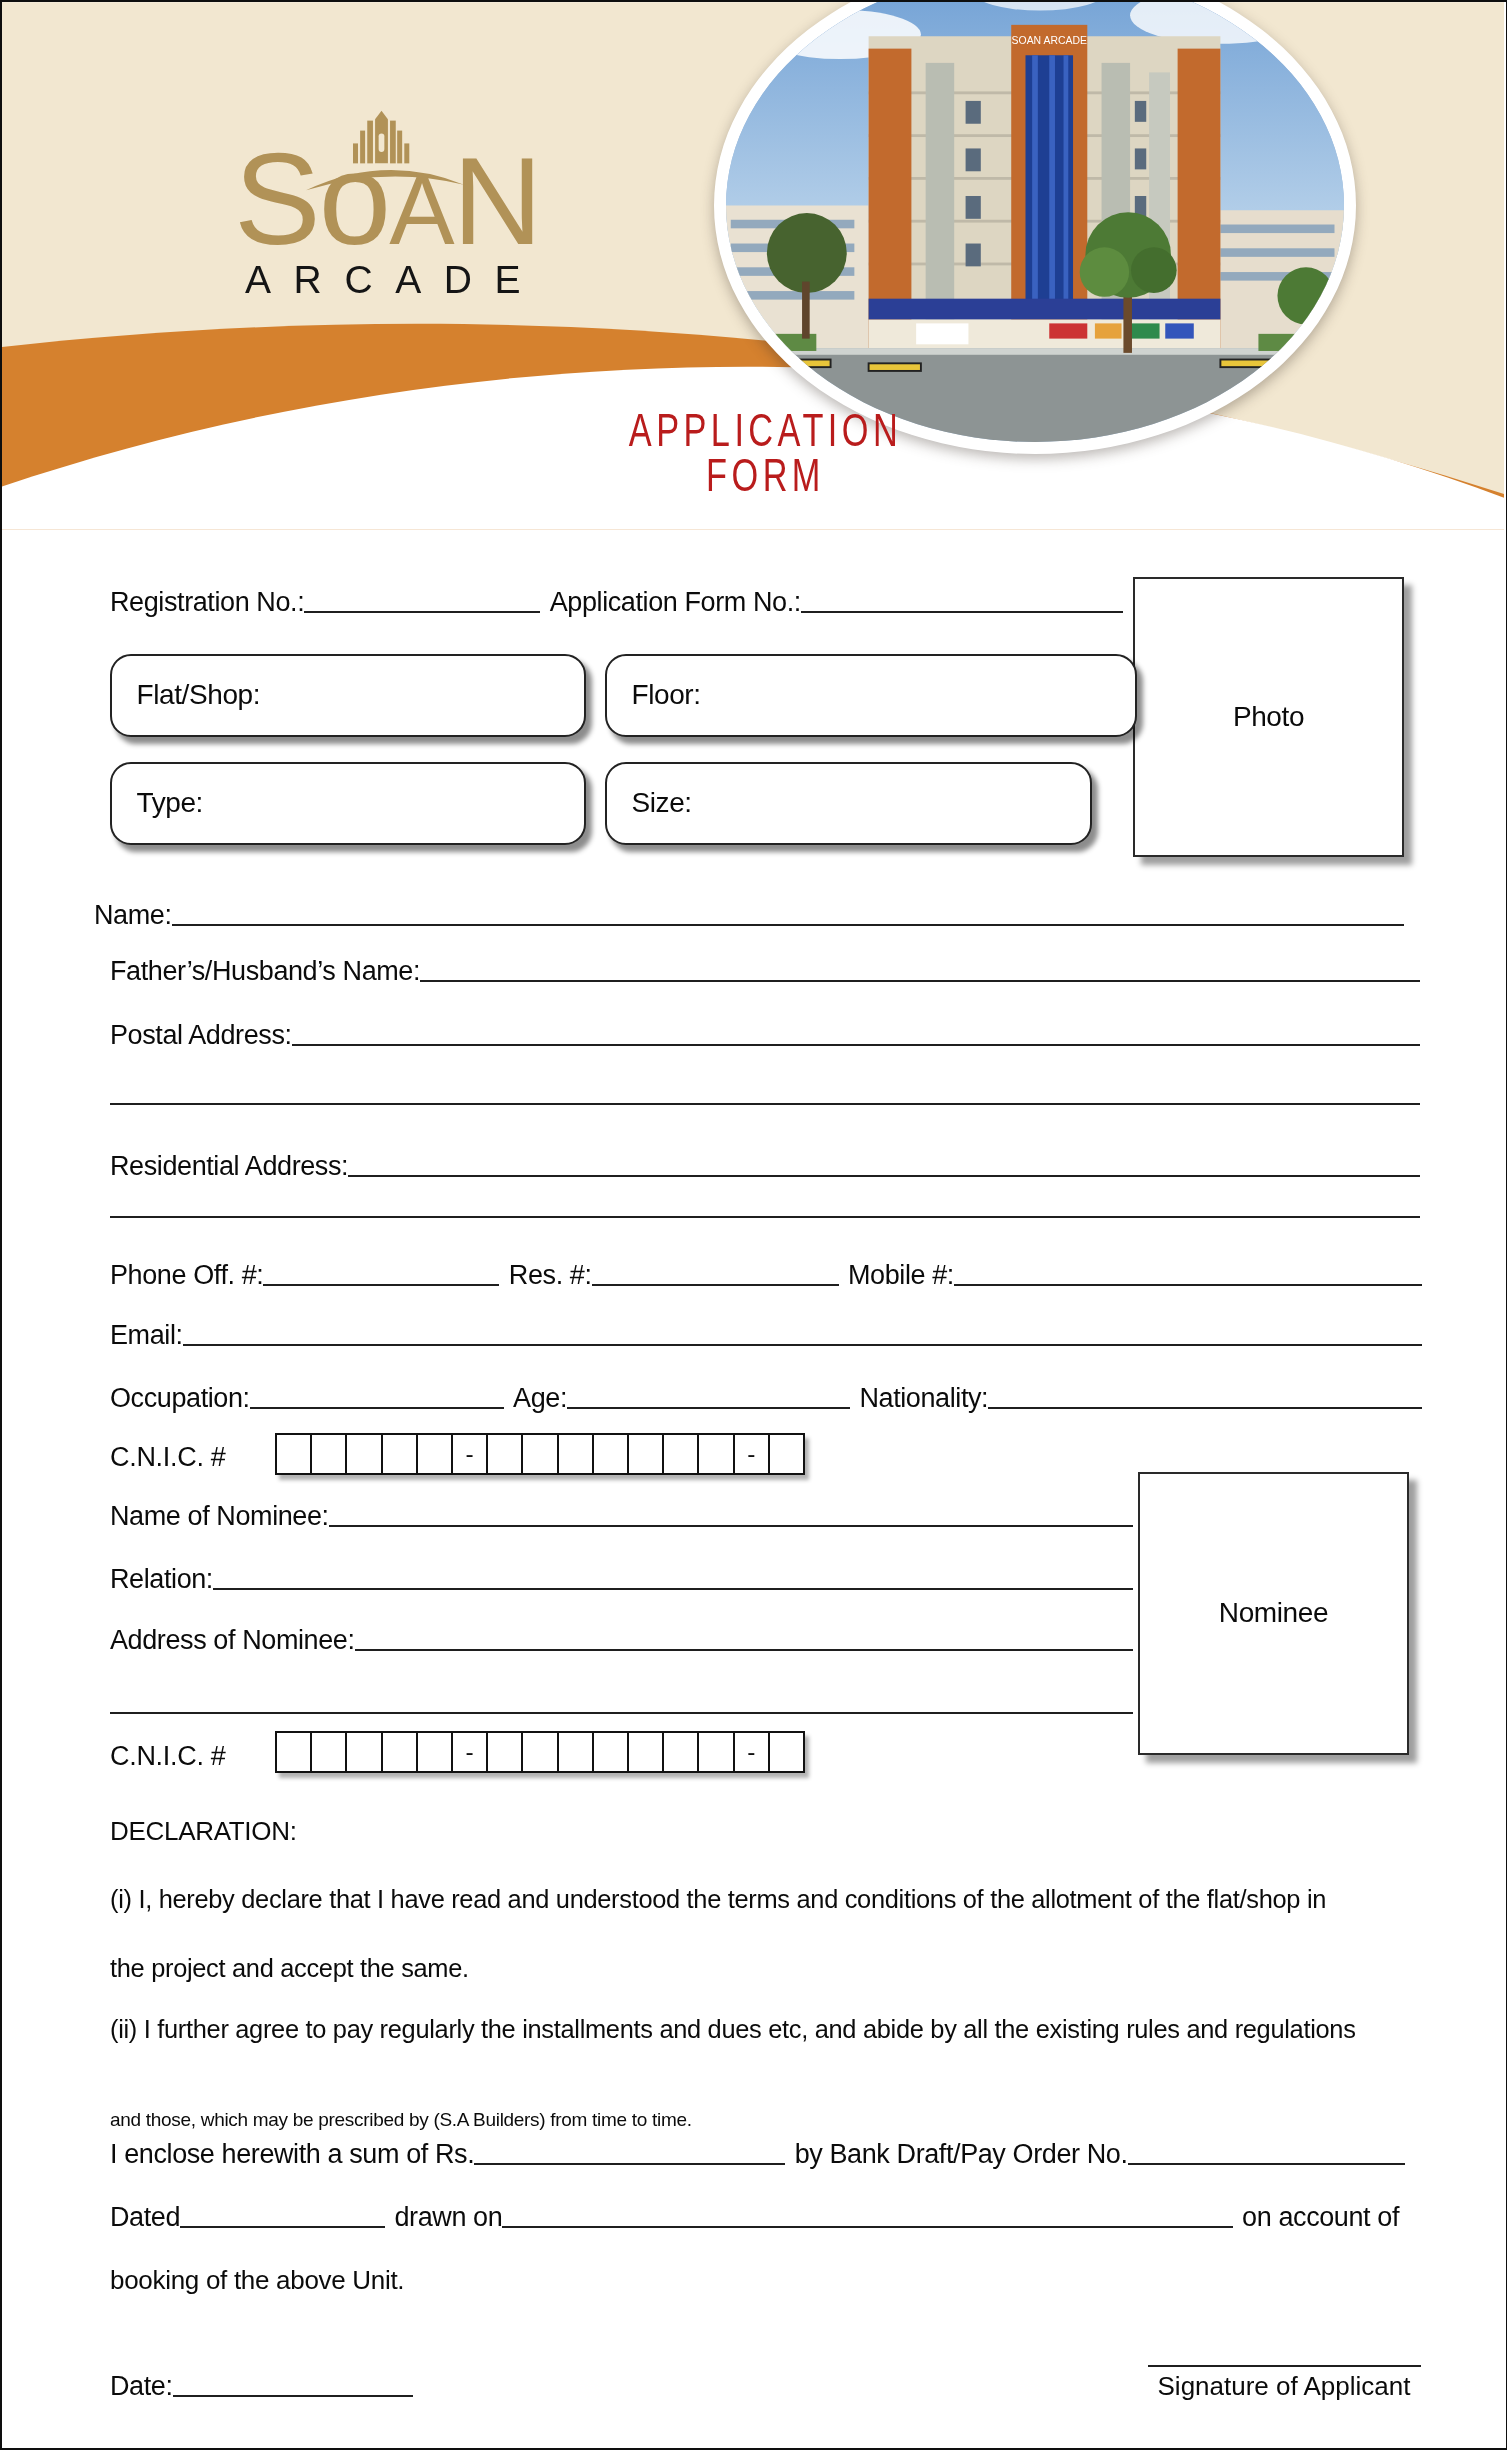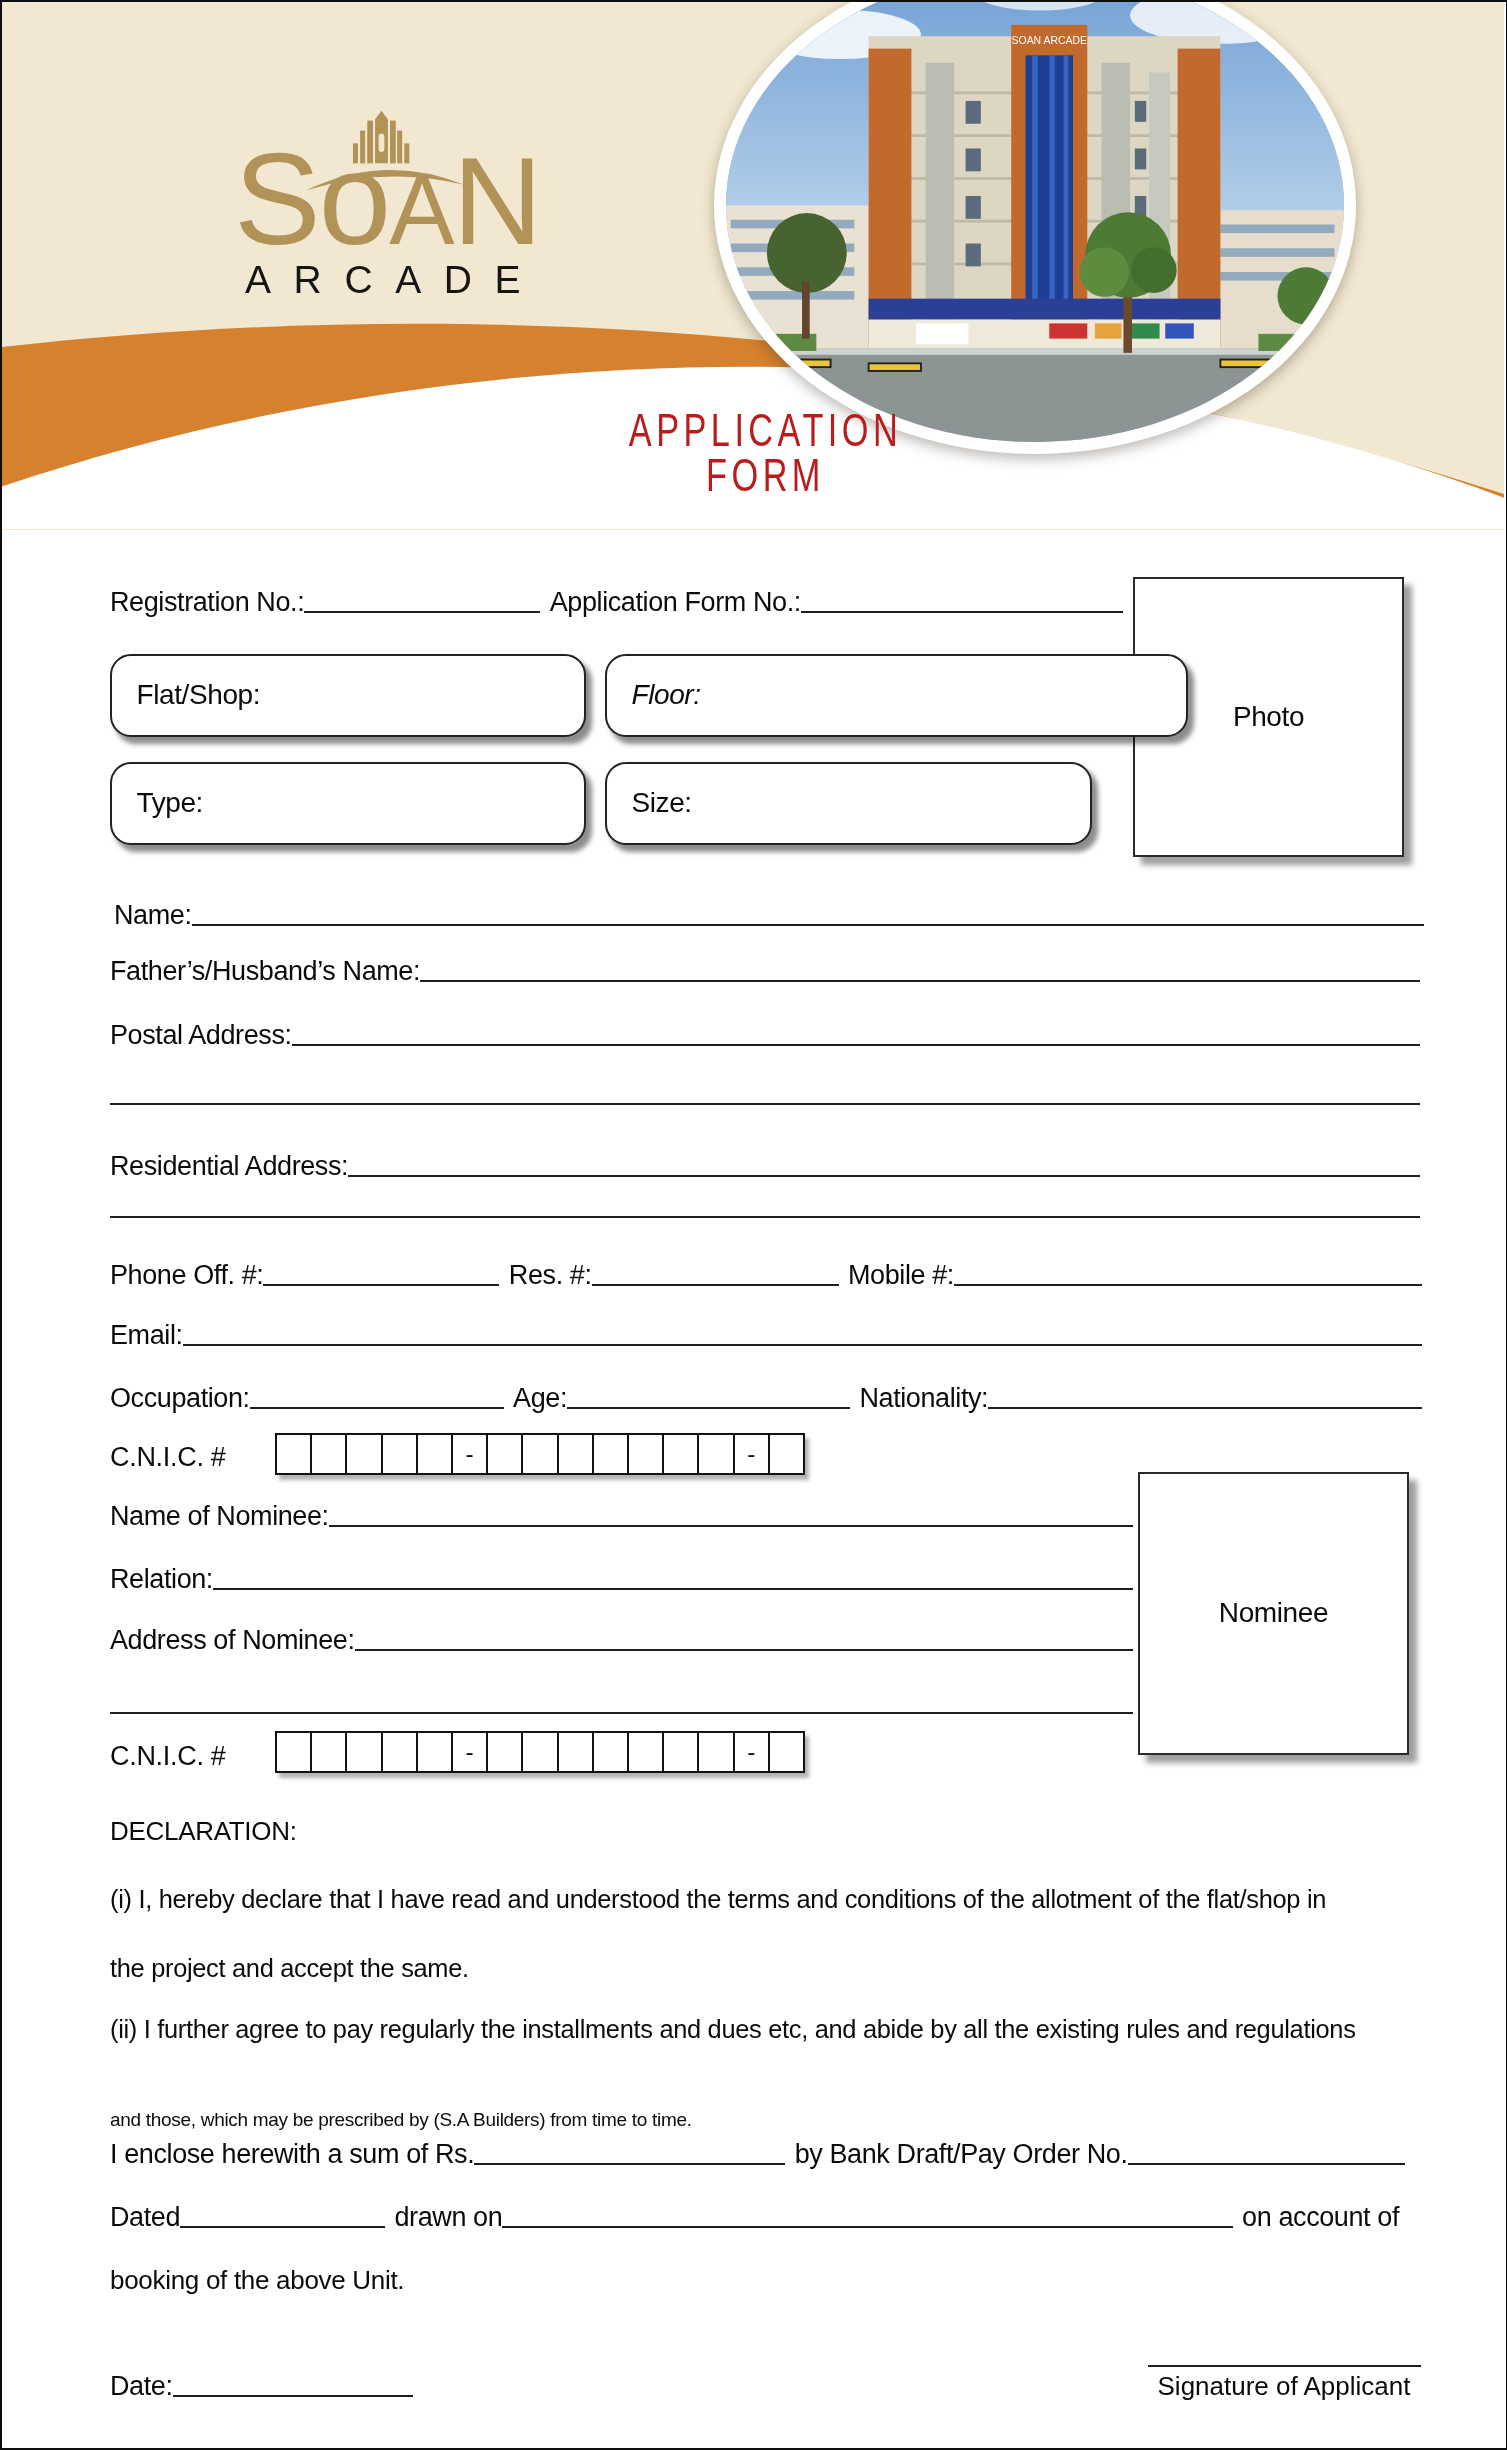--- a/index.html
+++ b/index.html
@@ -183,31 +183,31 @@
     <span class="ul grow"></span>
   </div>
 
   <div class="sqbox" style="left:1131px;top:575px;width:267px;height:276px;">
     <span class="lbl">Photo</span>
   </div>
 
   <div class="ubox" style="left:108px;top:652px;width:476px;">
     <span class="lbl">Flat/Shop:</span>
   </div>
-  <div class="ubox" style="left:603px;top:652px;width:583px;font-style:italic;">
+  <div class="ubox" style="left:603px;top:652px;width:532px;">
     <span class="lbl">Floor:</span>
   </div>
   <div class="ubox" style="left:108px;top:760px;width:476px;">
     <span class="lbl">Type:</span>
   </div>
   <div class="ubox" style="left:603px;top:760px;width:487px;">
     <span class="lbl">Size:</span>
   </div>
 
-  <div class="row" style="left:112px;top:891px;width:1310px;">
+  <div class="row" style="left:92px;top:891px;width:1310px;">
     <span class="lbl">Name:</span>
     <span class="ul grow"></span>
   </div>
   <div class="row" style="left:108px;top:947px;width:1310px;">
     <span class="lbl">Father’s/Husband’s Name:</span>
     <span class="ul grow"></span>
   </div>
   <div class="row" style="left:108px;top:1011px;width:1310px;">
     <span class="lbl">Postal Address:</span>
     <span class="ul grow"></span>

